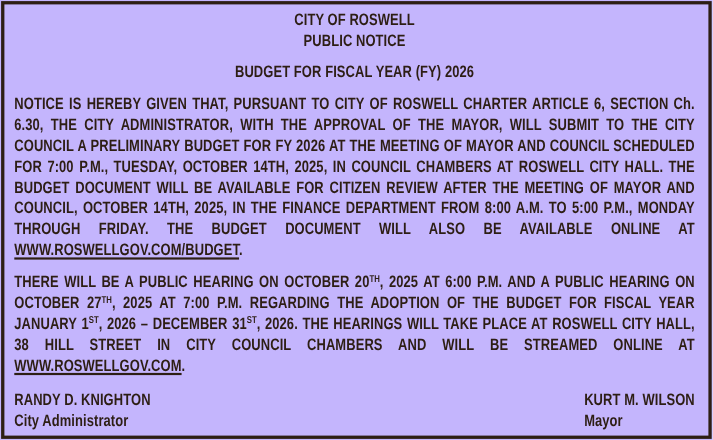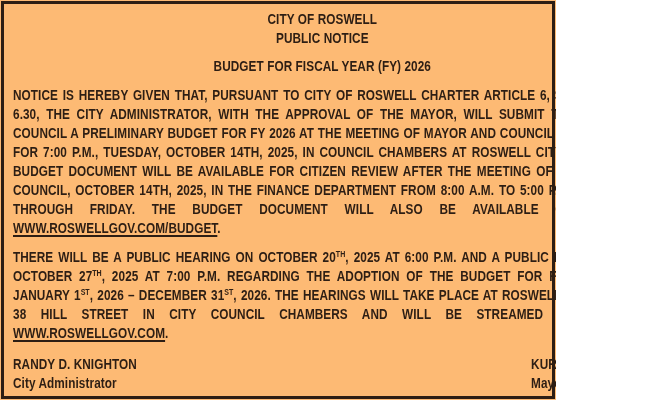--- a/index.html
+++ b/index.html
@@ -2,24 +2,24 @@
 <html><head>
 <meta charset="utf-8">
 <style>
   html, body {
     margin: 0;
     padding: 0;
     background: #ffffff;
   }
   .sheet {
     position: relative;
-    width: 556px;
+    width: 648px;
     height: 400px;
     box-sizing: border-box;
-    background: #fdba74;
+    background: #c4b5fd;
     overflow: hidden;
   }
   .frame {
     position: absolute;
     inset: 1px;
     border: 3px solid #2d1e14;
     pointer-events: none;
   }
   .content {
     position: absolute;

